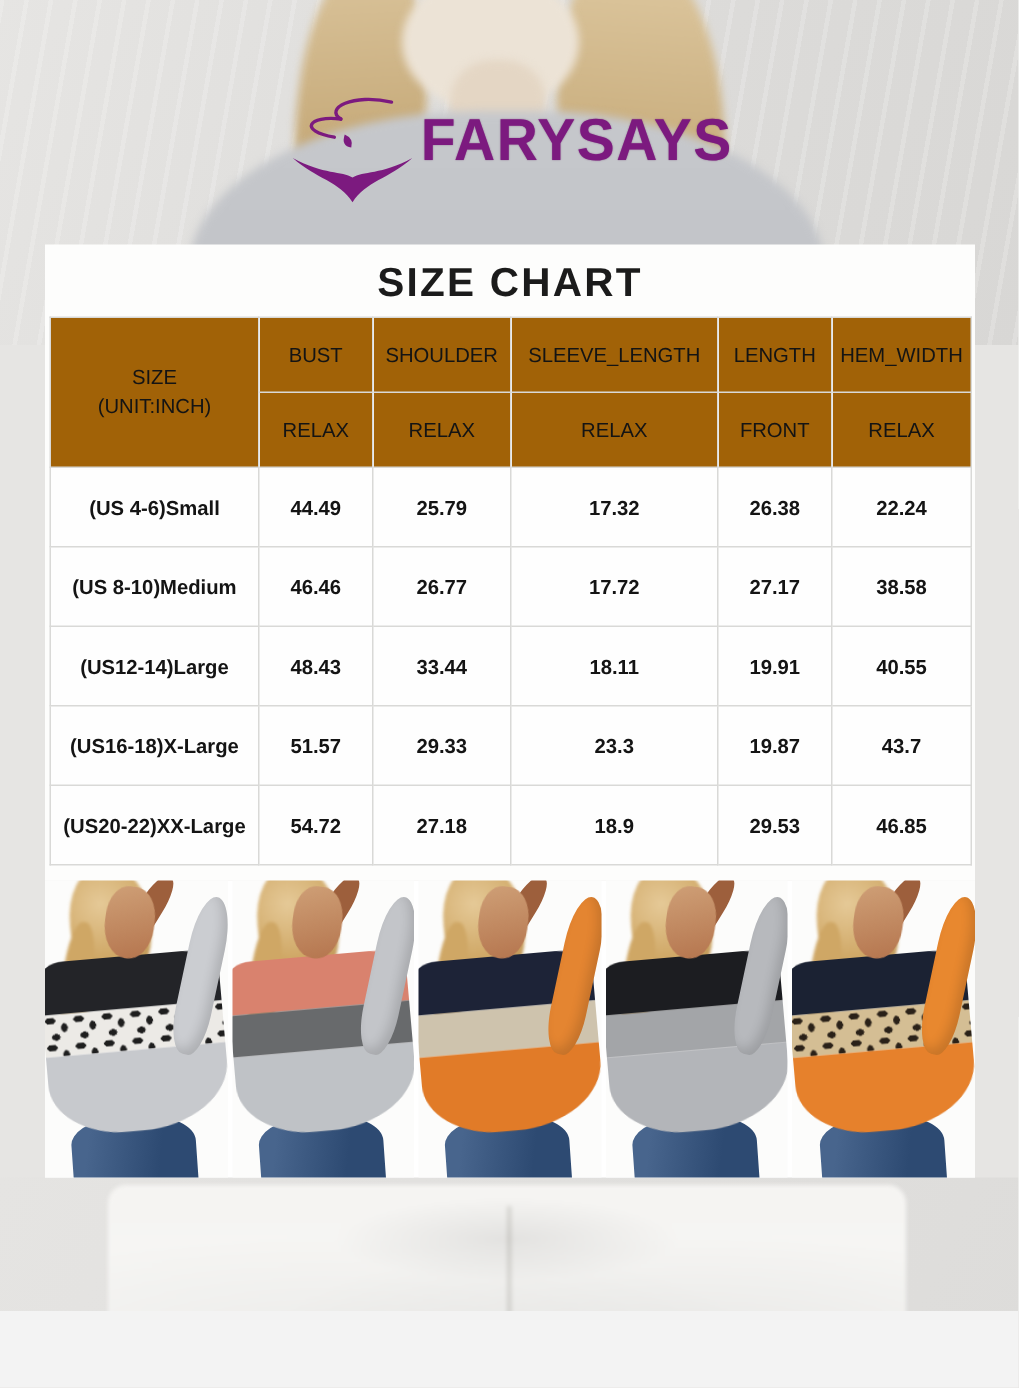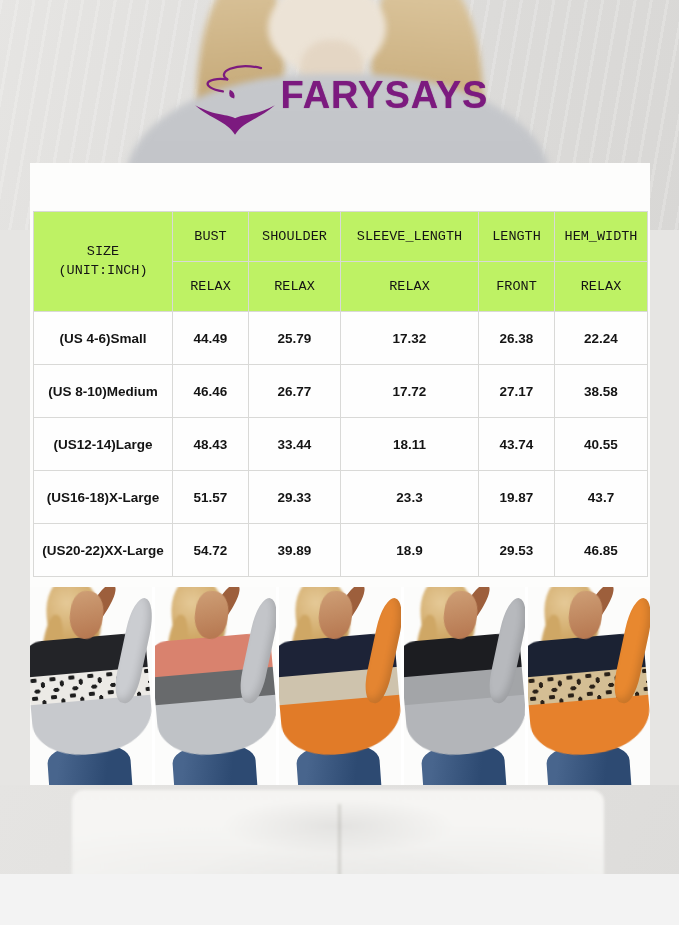--- a/index.html
+++ b/index.html
@@ -49,21 +49,21 @@
   }
   table.size-table {
     position:absolute; left:3px; top:48px; width:614px;
     border-collapse:collapse; table-layout:fixed;
   }
   .size-table td {
     border:1px solid #d9d9d7; text-align:center; vertical-align:middle;
     font-size:13.5px; color:#141414; padding:0 2px;
     background:#fefefe; overflow:hidden; white-space:nowrap;
   }
-  .size-table tr.hdr td { background:#bef264;font-family:Liberation Mono, monospace; }
+  .size-table tr.hdr td { background:#a16207; }
   .size-table tr.hdr { height:50px; }
   .size-table tr.data { height:53px;font-weight:bold; }
   .unit-cell div { line-height:1.35; }
 
   
   .strip {
     position:absolute; left:30px; top:587px; width:620px; height:198px;
     background:#ffffff; display:flex; gap:3px; z-index:5;
   }
   .card { flex:1 1 0; position:relative; overflow:hidden; background:#fcfcfb; }
@@ -157,20 +157,21 @@
         <path d="M80 7 C 50 0, 28 12, 41 20"></path>
         <path d="M41 20 C 16 17, 8 29, 36 34"></path>
       </g>
       <path d="M44 32 q7 3 5 10 q-8 -1 -5 -10 Z" fill="#7c1a7f"></path>
       <path d="M4 50 C 22 66, 40 68, 50 84 C 60 68, 78 66, 96 50 C 72 63, 58 60, 50 65 C 42 60, 28 63, 4 50 Z" fill="#7c1a7f"></path>
     </svg>
     <span class="brand-name" style="color:#7c1a7f;">FARYSAYS</span>
   </div>
 
   <div class="panel">
+    <div class="panel-title">SIZE CHART</div>
 
     <table class="size-table">
       <colgroup>
         <col style="width:139px">
           <col style="width:76px">
           <col style="width:92px">
         <col style="width:138px">
           <col style="width:76px">
           <col style="width:93px">
       </colgroup>
@@ -208,35 +209,35 @@
           <td>26.77</td>
           <td>17.72</td>
           <td>27.17</td>
           <td>38.58</td>
         </tr>
         <tr class="data">
           <td>(US12-14)Large</td>
           <td>48.43</td>
           <td>33.44</td>
           <td>18.11</td>
-          <td>43.74</td>
+          <td>19.91</td>
           <td>40.55</td>
         </tr>
         <tr class="data">
           <td>(US16-18)X-Large</td>
           <td>51.57</td>
           <td>29.33</td>
           <td>23.3</td>
           <td>19.87</td>
           <td>43.7</td>
         </tr>
         <tr class="data">
           <td>(US20-22)XX-Large</td>
           <td>54.72</td>
-          <td>39.89</td>
+          <td>27.18</td>
           <td>18.9</td>
           <td>29.53</td>
           <td>46.85</td>
         </tr>
       </tbody>
     </table>
   </div>
 
   <div class="strip" style="--skin: #b4744d; --skin-light: #cfa077; --skin-dark: #9d5f3c; --hair: #cfa765; --hair-light: #e5c997; --hair-dark: #a87f45; --jeans: #2d4a72; --jeans-light: #48658d;">
     <div class="card leopard" style="--c-top: #232428; --c-mid: #eceae6; --c-bottom: #c7c9cd; --c-sleeve: #cbcdd1; --c-spot: #1e1e1e;">

